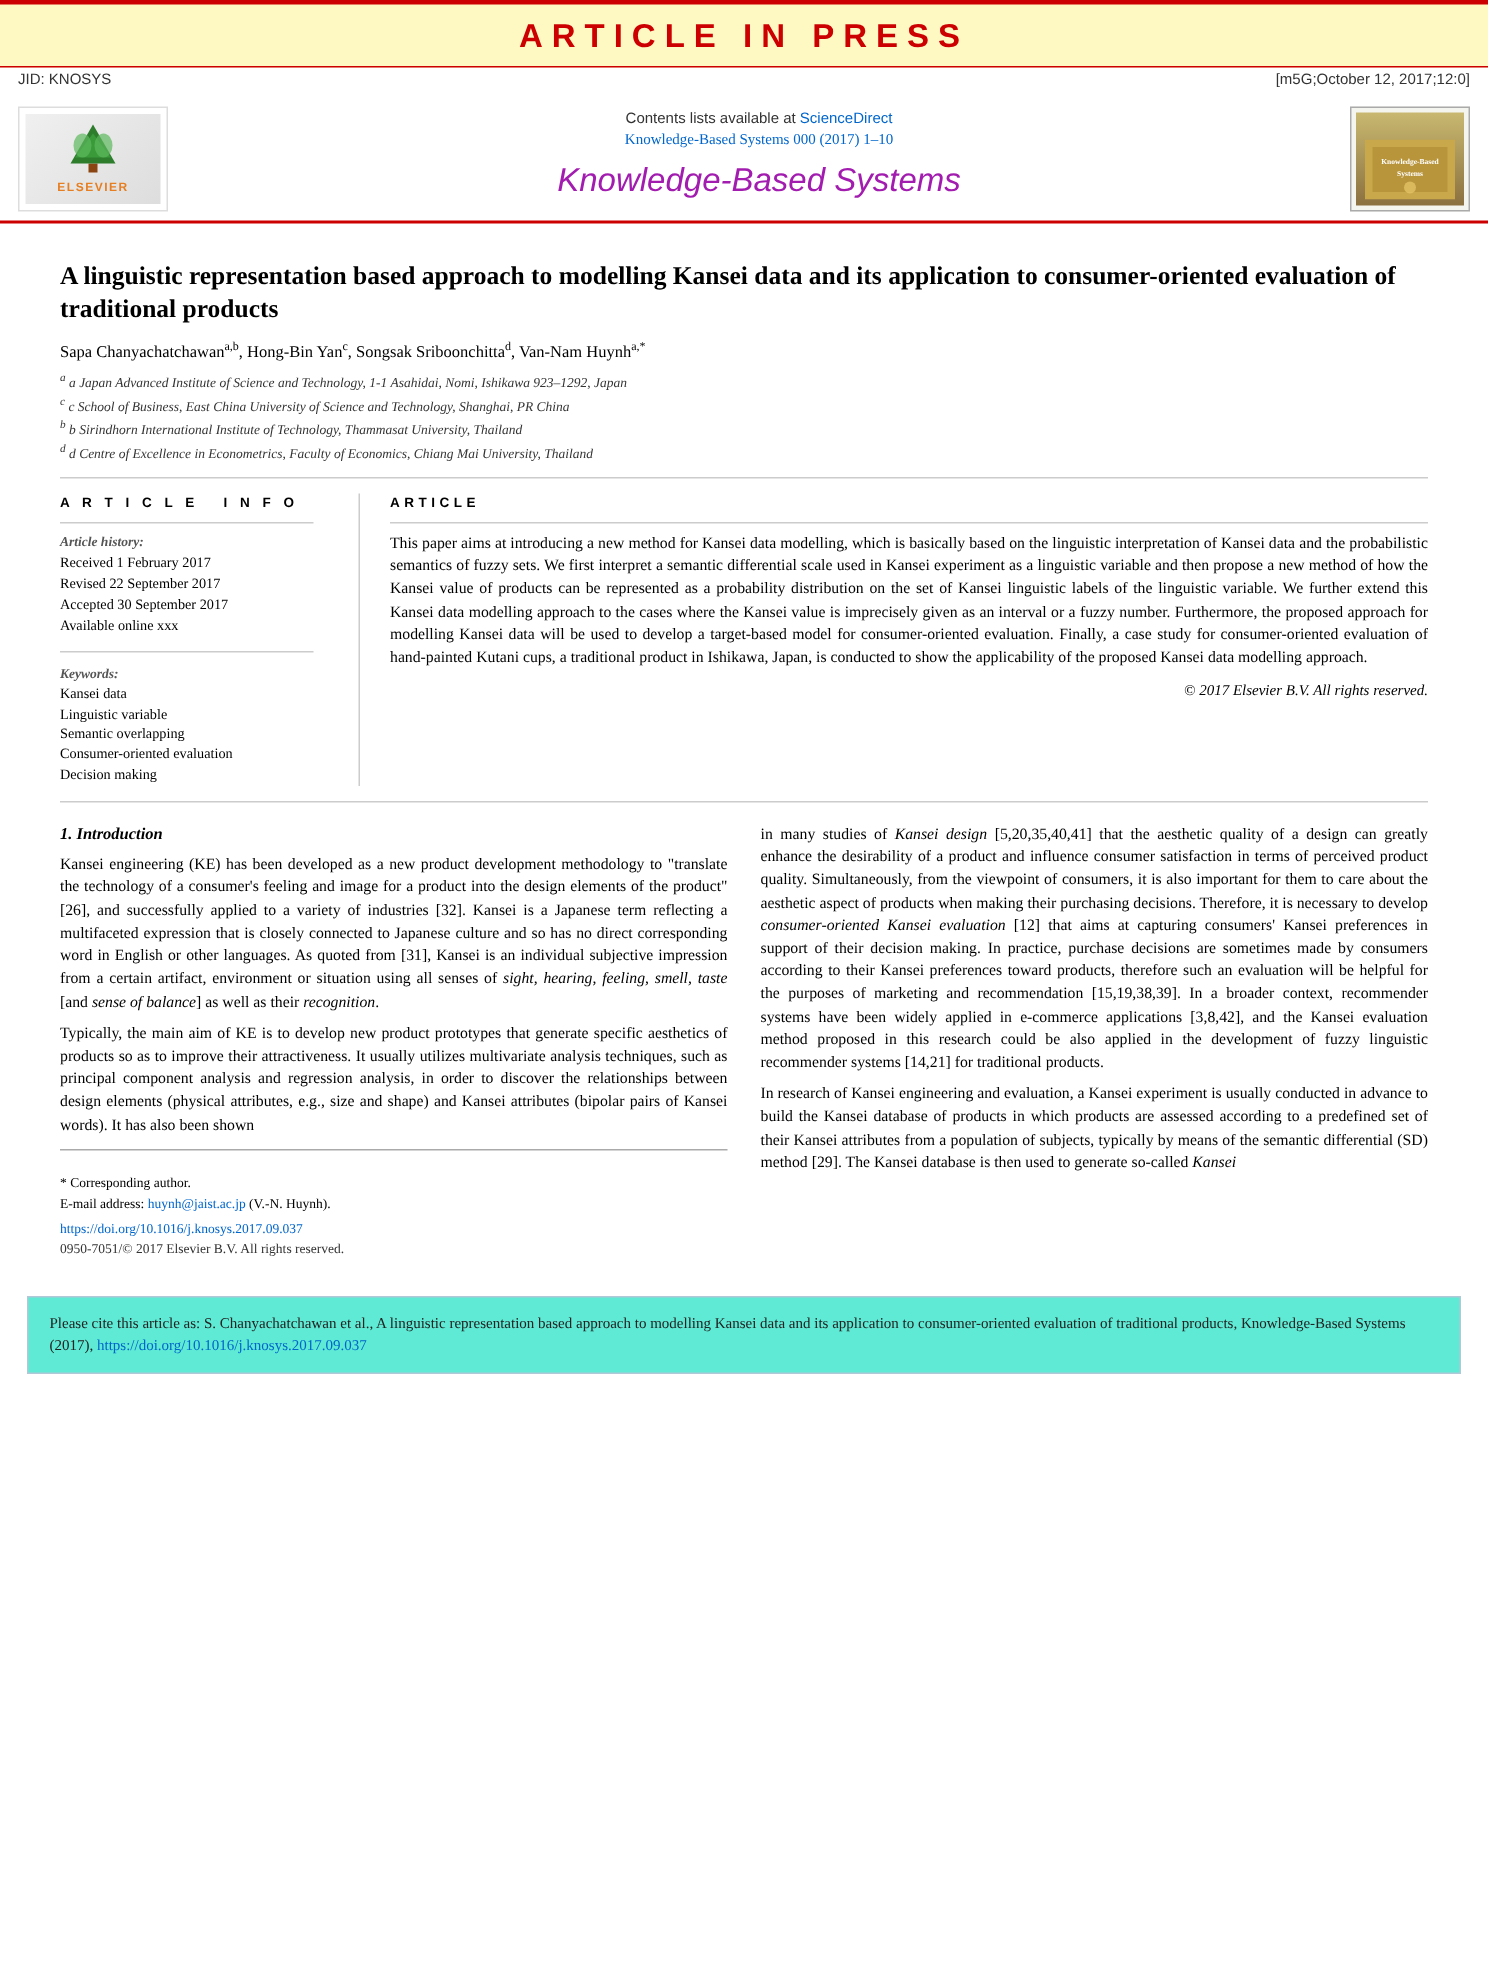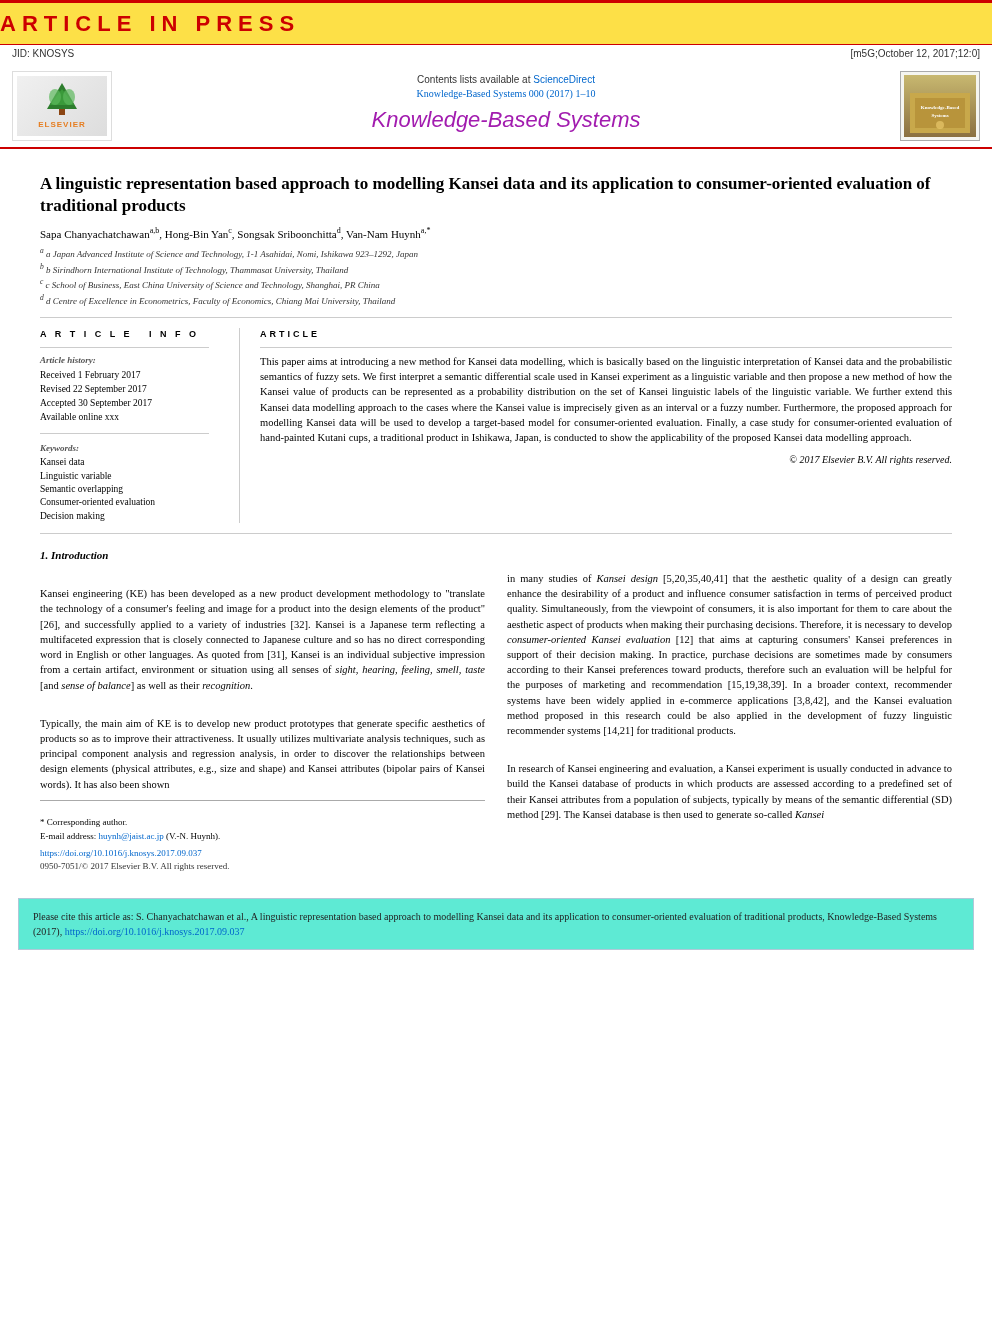--- a/index.html
+++ b/index.html
@@ -12,24 +12,24 @@
     }
     .page {
       width: 992px;
       min-height: 1323px;
       background: #fff;
       position: relative;
       padding-bottom: 20px;
     }
     
     .article-in-press-banner {
-      background: #fde047;
+      background: #fef9c3;
       border-top: 3px solid #c00;
       border-bottom: 1px solid #c00;
-      text-align: left;
+      text-align: center;
       padding: 6px 0 4px 0;
       position: relative;
     }
     .article-in-press-banner .banner-title {
       font-size: 22px;
       font-weight: bold;
       letter-spacing: 6px;
       color: #c00;
       font-family: Arial, sans-serif;
       text-transform: uppercase;
@@ -231,21 +231,20 @@
       font-weight: bold;
       margin-bottom: 5px;
       font-style: italic;
       color: #000;
     }
     .body-para {
       font-size: 10.5px;
       text-align: justify;
       line-height: 1.45;
       margin-bottom: 6px;
-      margin-top: 23px;
     }
     
     .footnote-area {
       margin-top: 8px;
       border-top: 1px solid #aaa;
       padding-top: 15px;
       font-size: 9px;
     }
     .footnote-line { margin-bottom: 2px; }
     .doi-line {
@@ -325,22 +324,22 @@
   <div class="paper-content">
 
     <div class="paper-title">A linguistic representation based approach to modelling Kansei data and its application to consumer-oriented evaluation of traditional products</div>
 
     <div class="authors">
       <span>Sapa Chanyachatchawan<sup>a,b</sup>, Hong-Bin Yan<sup>c</sup>, Songsak Sriboonchitta<sup>d</sup>, Van-Nam Huynh<sup>a,</sup><sup>*</sup></span>
     </div>
 
     <div class="affiliations">
       <div class="aff-line"><sup>a</sup> <span>a Japan Advanced Institute of Science and Technology, 1-1 Asahidai, Nomi, Ishikawa 923–1292, Japan</span></div>
+      <div class="aff-line"><sup>c</sup> <span>c School of Business, East China University of Science and Technology, Shanghai, PR China</span></div>
       <div class="aff-line"><sup>b</sup> <span>b Sirindhorn International Institute of Technology, Thammasat University, Thailand</span></div>
-      <div class="aff-line"><sup>c</sup> <span>c School of Business, East China University of Science and Technology, Shanghai, PR China</span></div>
       <div class="aff-line"><sup>d</sup> <span>d Centre of Excellence in Econometrics, Faculty of Economics, Chiang Mai University, Thailand</span></div>
     </div>
 
     <hr class="separator-line">
 
     <div class="two-col">
 
       <div class="col-left">
         <div class="section-label">A R T I C L E &nbsp; I N F O</div>
         <hr style="border:none;border-top:1px solid #ccc;margin-bottom:6px;">

